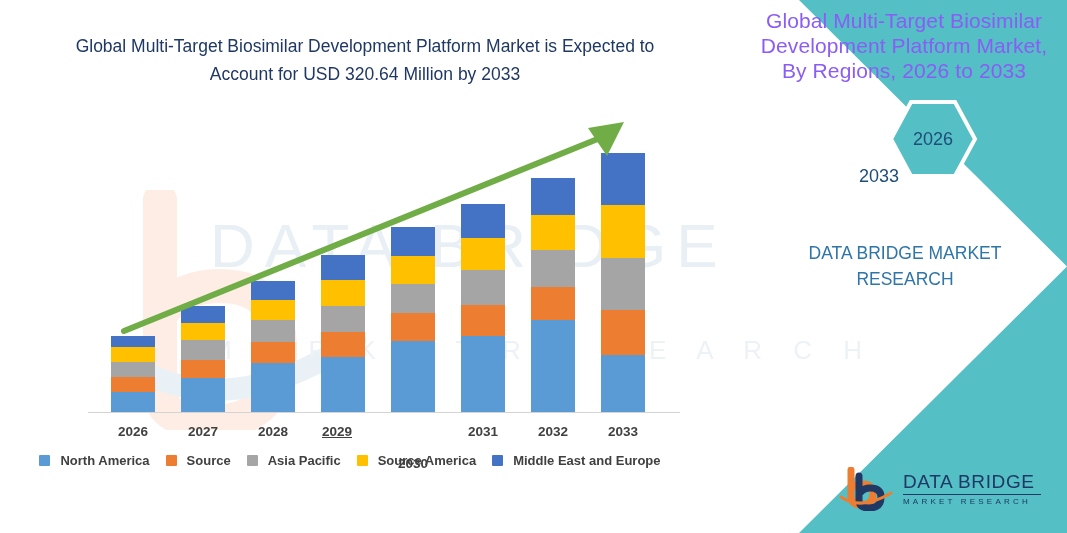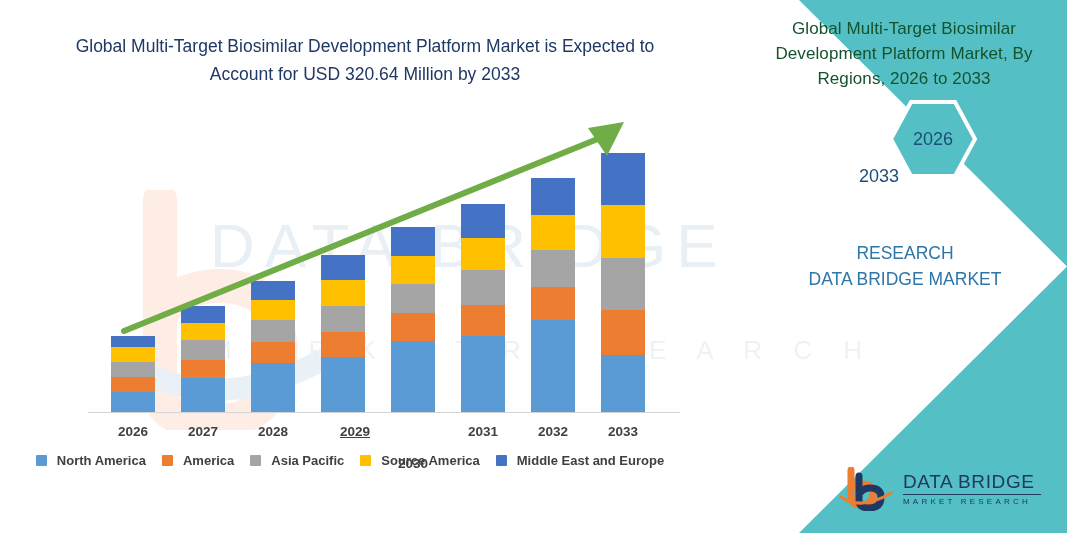--- a/index.html
+++ b/index.html
@@ -12,22 +12,22 @@
   #root{position:absolute;inset:0;width:1067px;height:533px;overflow:hidden;background:#fff;}
 
   
   .teal-panel{
     position:absolute;top:0;right:0;width:400px;height:533px;
     background:#54BFC4;
     clip-path:polygon(33% 0, 100% 0, 100% 100%, 33% 100%, 100% 50%);
     z-index:2;
   }
   .teal-title{
-    position:absolute;z-index:4;top:16px;right:18px;width:290px;
-    text-align:center;color:#14532d;font-size:17px;line-height:25px;
+    position:absolute;z-index:4;top:8px;right:18px;width:290px;
+    text-align:center;color:#8b5cf6;font-size:21px;line-height:25px;
     letter-spacing:.1px;
   }
   .hexes{position:absolute;z-index:4;top:96px;right:40px;width:220px;height:110px;}
   .hex{position:absolute;}
   .hex svg{display:block;}
   .hex-label{
     position:absolute;inset:0;display:flex;align-items:center;justify-content:center;
     color:#1F4E79;font-size:18px;
   }
   .hex-2026{left:80px;top:2px;width:92px;height:82px;}
@@ -173,21 +173,21 @@
             <div class="seg" style="height: 53px; background: rgb(255, 192, 0);"></div>
             <div class="seg" style="height: 52px; background: rgb(165, 165, 165);"></div>
             <div class="seg" style="height: 45px; background: rgb(237, 125, 49);"></div>
             <div class="seg" style="height: 57px; background: rgb(91, 155, 213);"></div>
           </div>
         </div>
       <div id="xlabels">
           <div class="xlabel" style="left: 93px;">2026</div>
           <div class="xlabel" style="left: 163px;">2027</div>
           <div class="xlabel" style="left: 233px;">2028</div>
-          <div class="xlabel" style="left: 315px; text-decoration: underline;">2029</div>
+          <div class="xlabel" style="left: 297px; text-decoration: underline;">2029</div>
           <div class="xlabel" style="left: 373px; margin-top: 32px;">2030</div>
           <div class="xlabel" style="left: 443px; text-align: center;">2031</div>
           <div class="xlabel" style="left: 513px; text-align: center;">2032</div>
           <div class="xlabel" style="left: 583px;">2033</div>
         </div>
     </div>
 
     <svg class="arrow" viewBox="0 0 760 460">
       <g id="arrow-g">
         <line id="arrow-line" x1="124" y1="331" x2="605" y2="136" stroke="#70AD47" stroke-width="6" stroke-linecap="round"></line>
@@ -195,21 +195,21 @@
       </g>
     </svg>
 
     <div class="legend" id="legend">
         <div class="legend-item">
           <span class="legend-swatch" style="background: rgb(91, 155, 213);"></span>
           <span class="legend-label">North America</span>
         </div>
         <div class="legend-item">
           <span class="legend-swatch" style="background: rgb(237, 125, 49);"></span>
-          <span class="legend-label">America</span>
+          <span class="legend-label">Source</span>
         </div>
         <div class="legend-item">
           <span class="legend-swatch" style="background: rgb(165, 165, 165);"></span>
           <span class="legend-label">Asia Pacific</span>
         </div>
         <div class="legend-item">
           <span class="legend-swatch" style="background: rgb(255, 192, 0);"></span>
           <span class="legend-label">Source America</span>
         </div>
         <div class="legend-item">
@@ -235,22 +235,22 @@
     </div>
     <div class="hex hex-2026">
       <svg width="92" height="82" viewBox="0 0 92 82">
         <polygon points="24,4 68,4 88,41 68,78 24,78 4,41" fill="#54BFC4" stroke="#ffffff" stroke-width="4"></polygon>
       </svg>
       <div class="hex-label">2026</div>
     </div>
   </div>
 
   <div class="dbmr-center">
+    <div>DATA BRIDGE MARKET</div>
     <div>RESEARCH</div>
-    <div>DATA BRIDGE MARKET</div>
   </div>
 
   <div class="logo">
     <div class="logo-mark">
       <svg width="54" height="44" viewBox="0 0 54 44">
         <path d="M12 3 L12 28 Q12 38 22 38 Q34 38 34 27 Q34 17 23 17 Q16 17 13 21" fill="none" stroke="#ED7D31" stroke-width="7" stroke-linecap="round"></path>
         <path d="M20 9 L20 33 Q20 41 30 41 Q42 41 42 30 Q42 21 31 21 Q25 21 22 25" fill="none" stroke="#1F3864" stroke-width="7" stroke-linecap="round"></path>
         <path d="M2 30 Q22 44 52 26" fill="none" stroke="#ED7D31" stroke-width="3" stroke-linecap="round"></path>
       </svg>
     </div>

